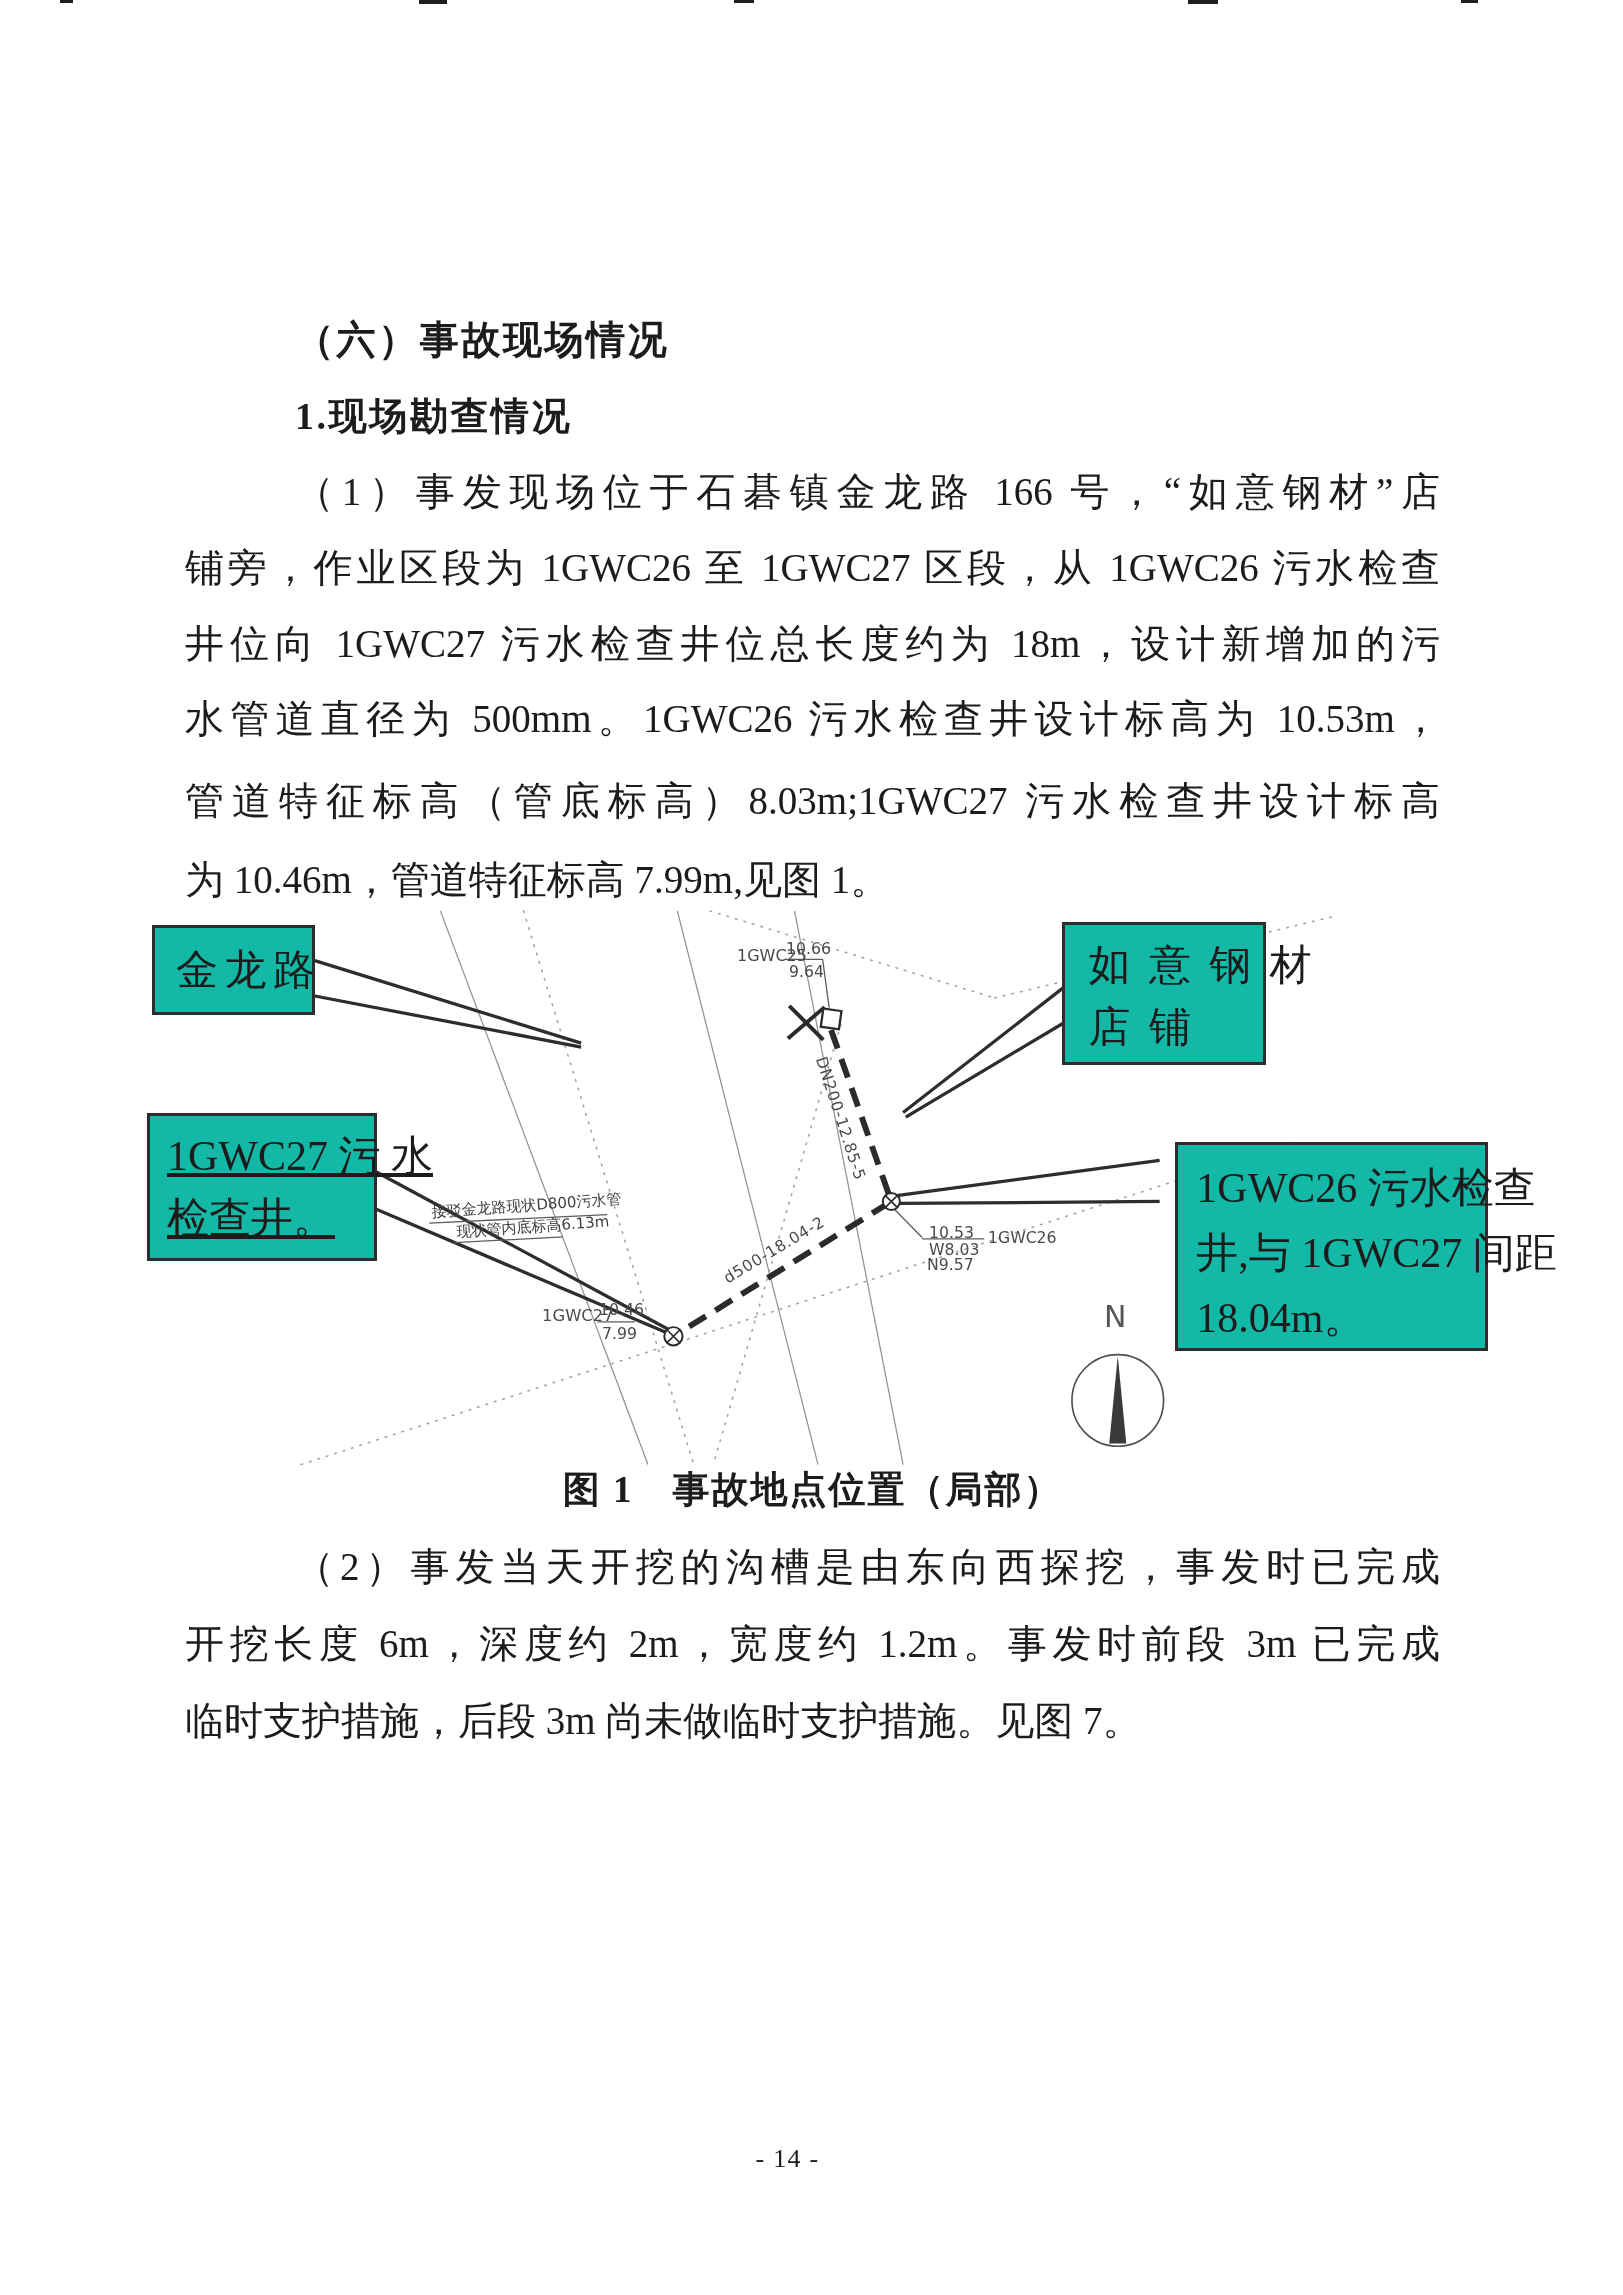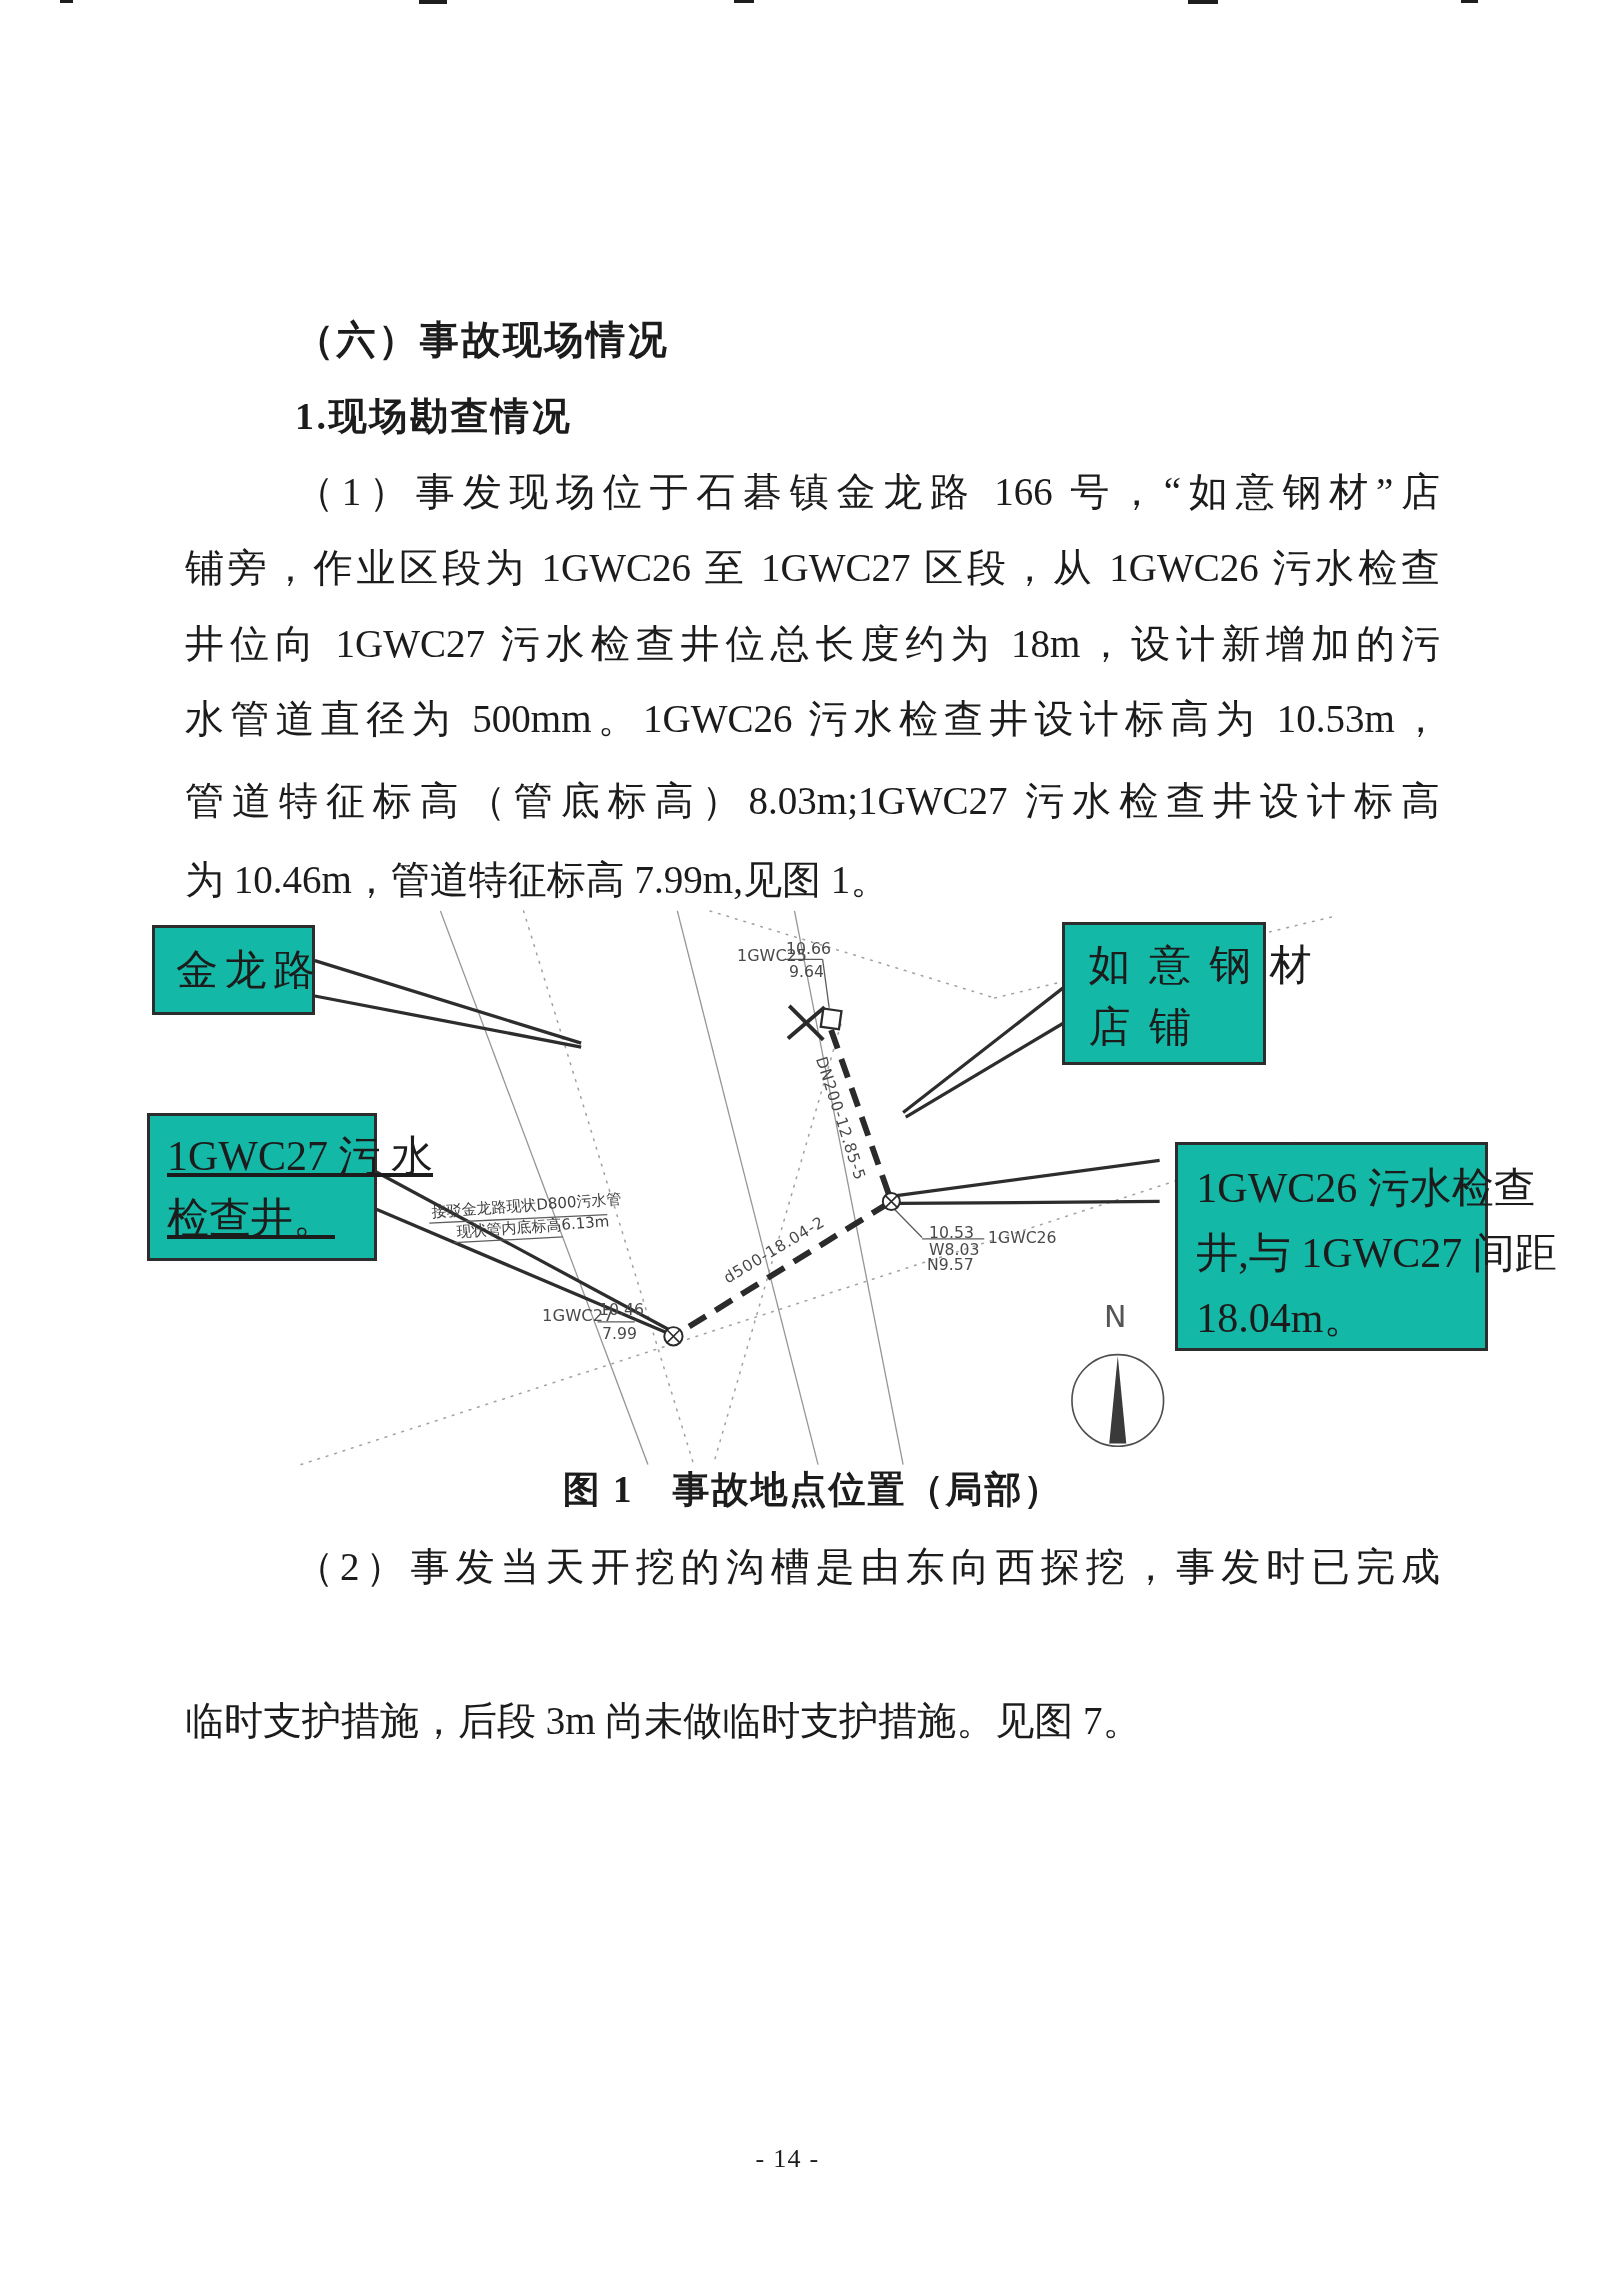--- a/index.html
+++ b/index.html
@@ -145,18 +145,19 @@
   <div class="abs ml" style="left:720px;top:1271px;transform:rotate(-31deg);letter-spacing:0.7px;">d500-18.04-2</div>
 
   <div class="abs ml" style="left:431px;top:1203px;font-size:15px;transform:rotate(-4deg);color:#3f3f3f;">接驳金龙路现状D800污水管</div>
   <div class="abs ml" style="left:456px;top:1223px;font-size:15px;transform:rotate(-4deg);color:#3f3f3f;">现状管内底标高6.13m</div>
 
   <div class="abs north" style="left:1104px;top:1299px;">N</div>
 
   <div class="abs caption" style="left:185px;top:1465px;width:1255px;">图 1　事故地点位置（局部）</div>
 
   <div class="abs bl just" style="left:295px;top:1542px;width:1145px;">（2）事发当天开挖的沟槽是由东向西探挖，事发时已完成</div>
+  <div class="abs bl just" style="left:185px;top:1619px;width:1255px;">开挖长度 6m，深度约 2m，宽度约 1.2m。事发时前段 3m 已完成</div>
   <div class="abs bl" style="left:185px;top:1696px;width:1255px;">临时支护措施，后段 3m 尚未做临时支护措施。见图 7。</div>
 
   <div class="abs pageno" style="left:0;top:2144px;width:1575px;">- 14 -</div>
 
 </div>
 
 
 </body></html>

